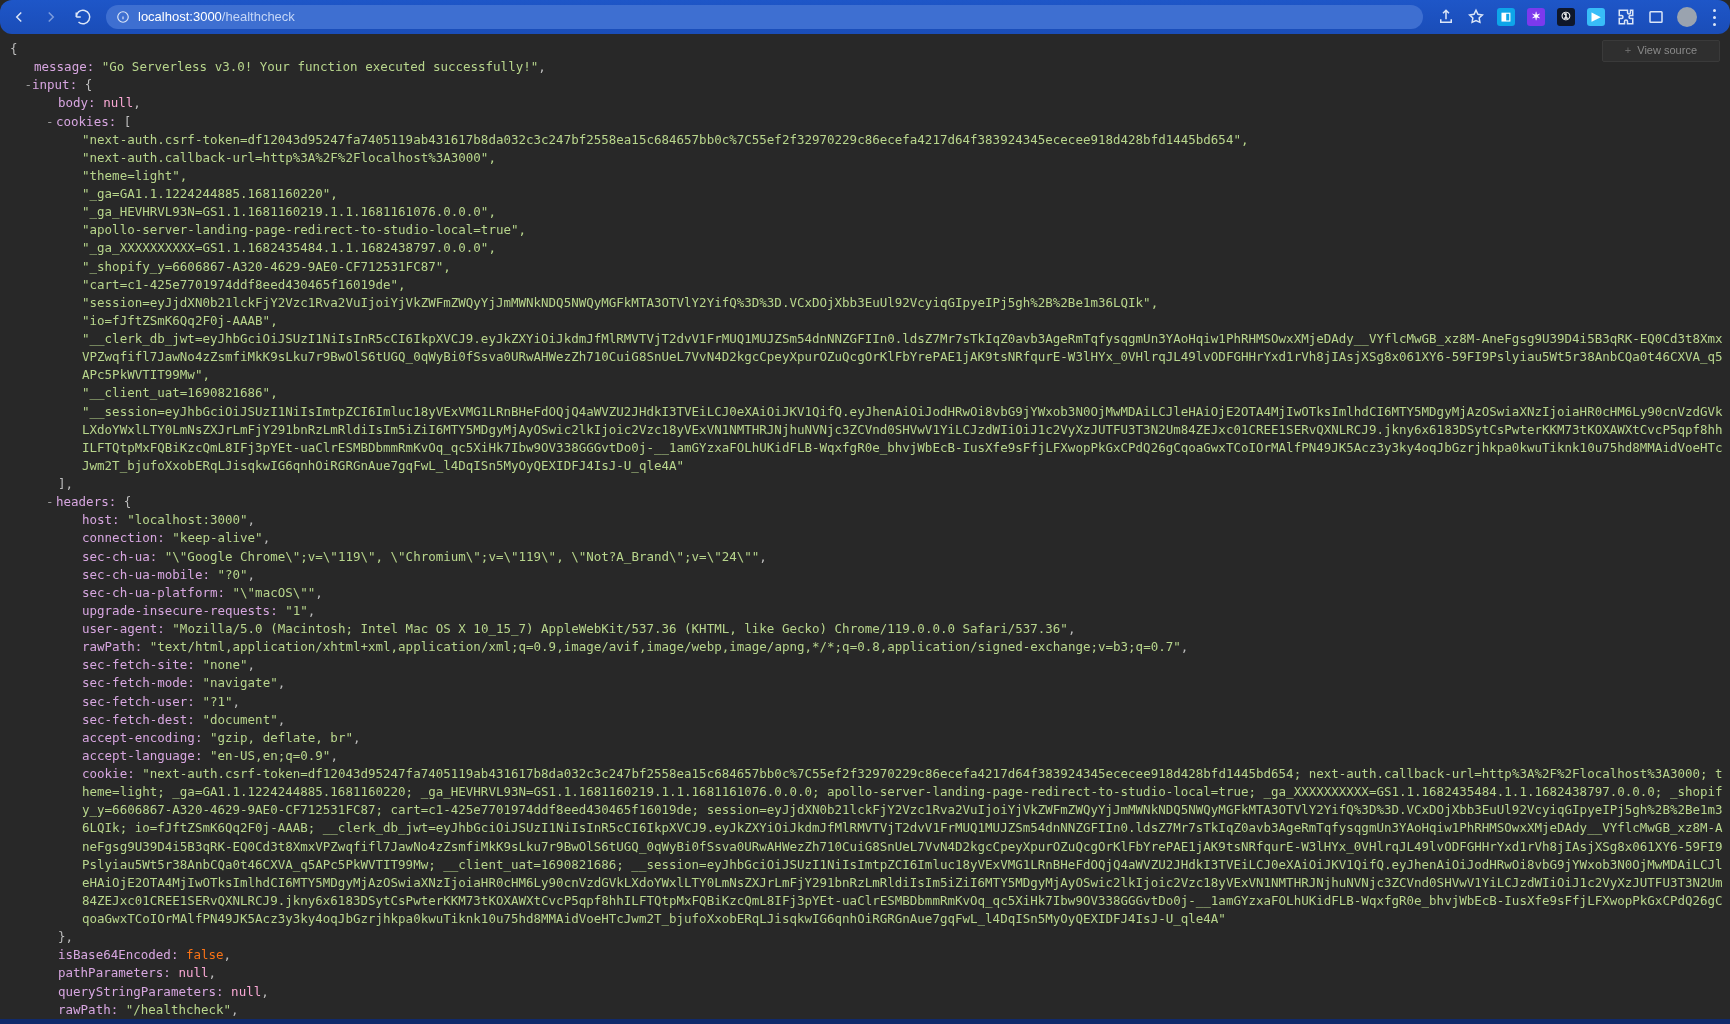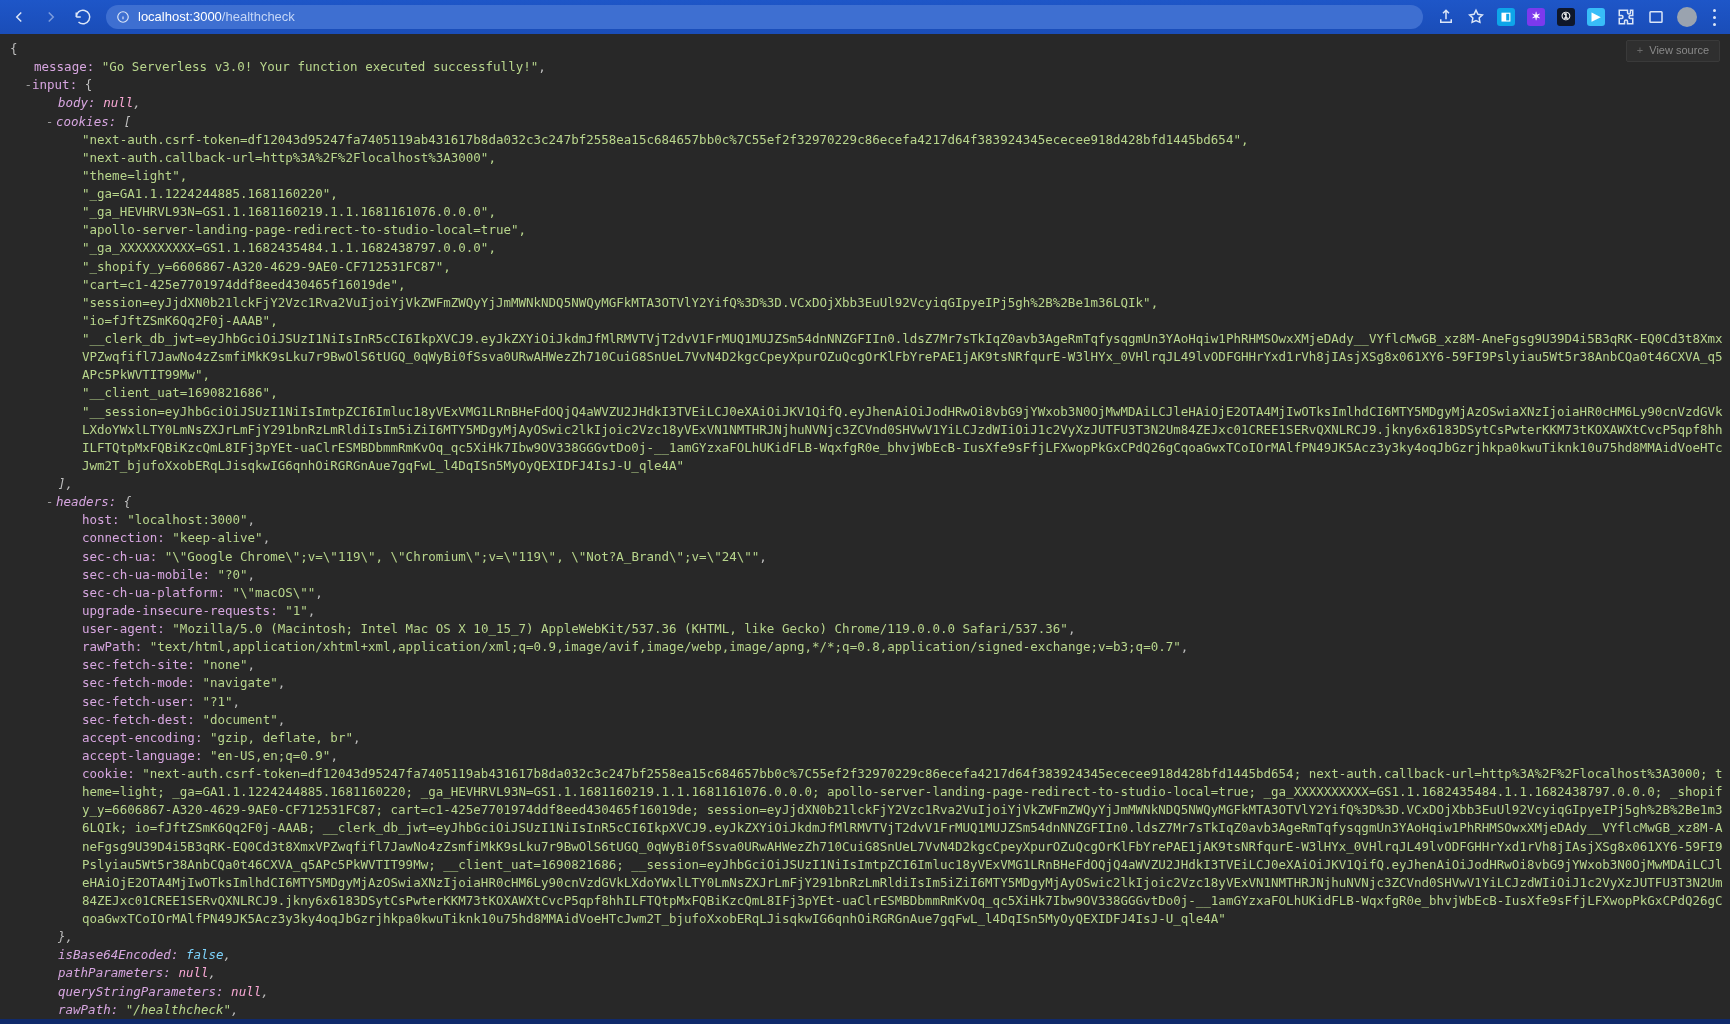--- a/index.html
+++ b/index.html
@@ -14,20 +14,21 @@
 
   
   .chrome-bar {
     background: #1a4db8;
     background: linear-gradient(#1e56c8, #1a4db8);
     height: 34px;
     display: flex;
     align-items: center;
     padding: 0 10px;
     gap: 14px;
+    border-radius: 12px;
   }
   .chrome-icon {
     display: inline-flex;
     align-items: center;
     justify-content: center;
     width: 18px;
     height: 18px;
     color: #dce6f7;
   }
   .chrome-icon svg { width: 18px; height: 18px; }
@@ -74,43 +75,43 @@
   
   .vs-pill {
     position: absolute;
     top: 40px;
     right: 10px;
     background: #2f2f2f;
     border:1px solid #3a3a3a;
     color:#8a8a8a;
     font-family: -apple-system, Helvetica, Arial, sans-serif;
     font-size:11px;
-    padding:2px 10px;
+    padding:2px 22px;
     border-radius:2px;
     display:flex; align-items:center; gap:6px;
   }
   .vs-pill::before {
     content:"+"; color:#6a6a6a;
   }
 
   
   .json-body {
     padding: 6px 6px 30px 6px;
     white-space: normal;
     word-break: break-all;
   }
   .line { display:flex; align-items:flex-start; }
   .indent0 { padding-left: 4px; }
   .indent1 { padding-left: 28px; text-align: right; }
-  .indent2 { padding-left: 52px; font-style: italic; }
+  .indent2 { padding-left: 52px; }
   .indent3 { padding-left: 76px; }
   .key  { color:#94d1ff; }      
   .key  { color:#d7a6e0; }      
   .str  { color:#b8d68c; }      
-  .bool { color:#7dd3fc; }      
+  .bool { color:#f97316; }      
   .nul  { color:#f9a8d4; }      
   .punct{ color:#bdbdbd; }      
 
   .toggle {
     display:inline-block;
     width:10px;
     margin-left:-12px;
     color:#9a9a9a;
     user-select:none;
     cursor:pointer;

